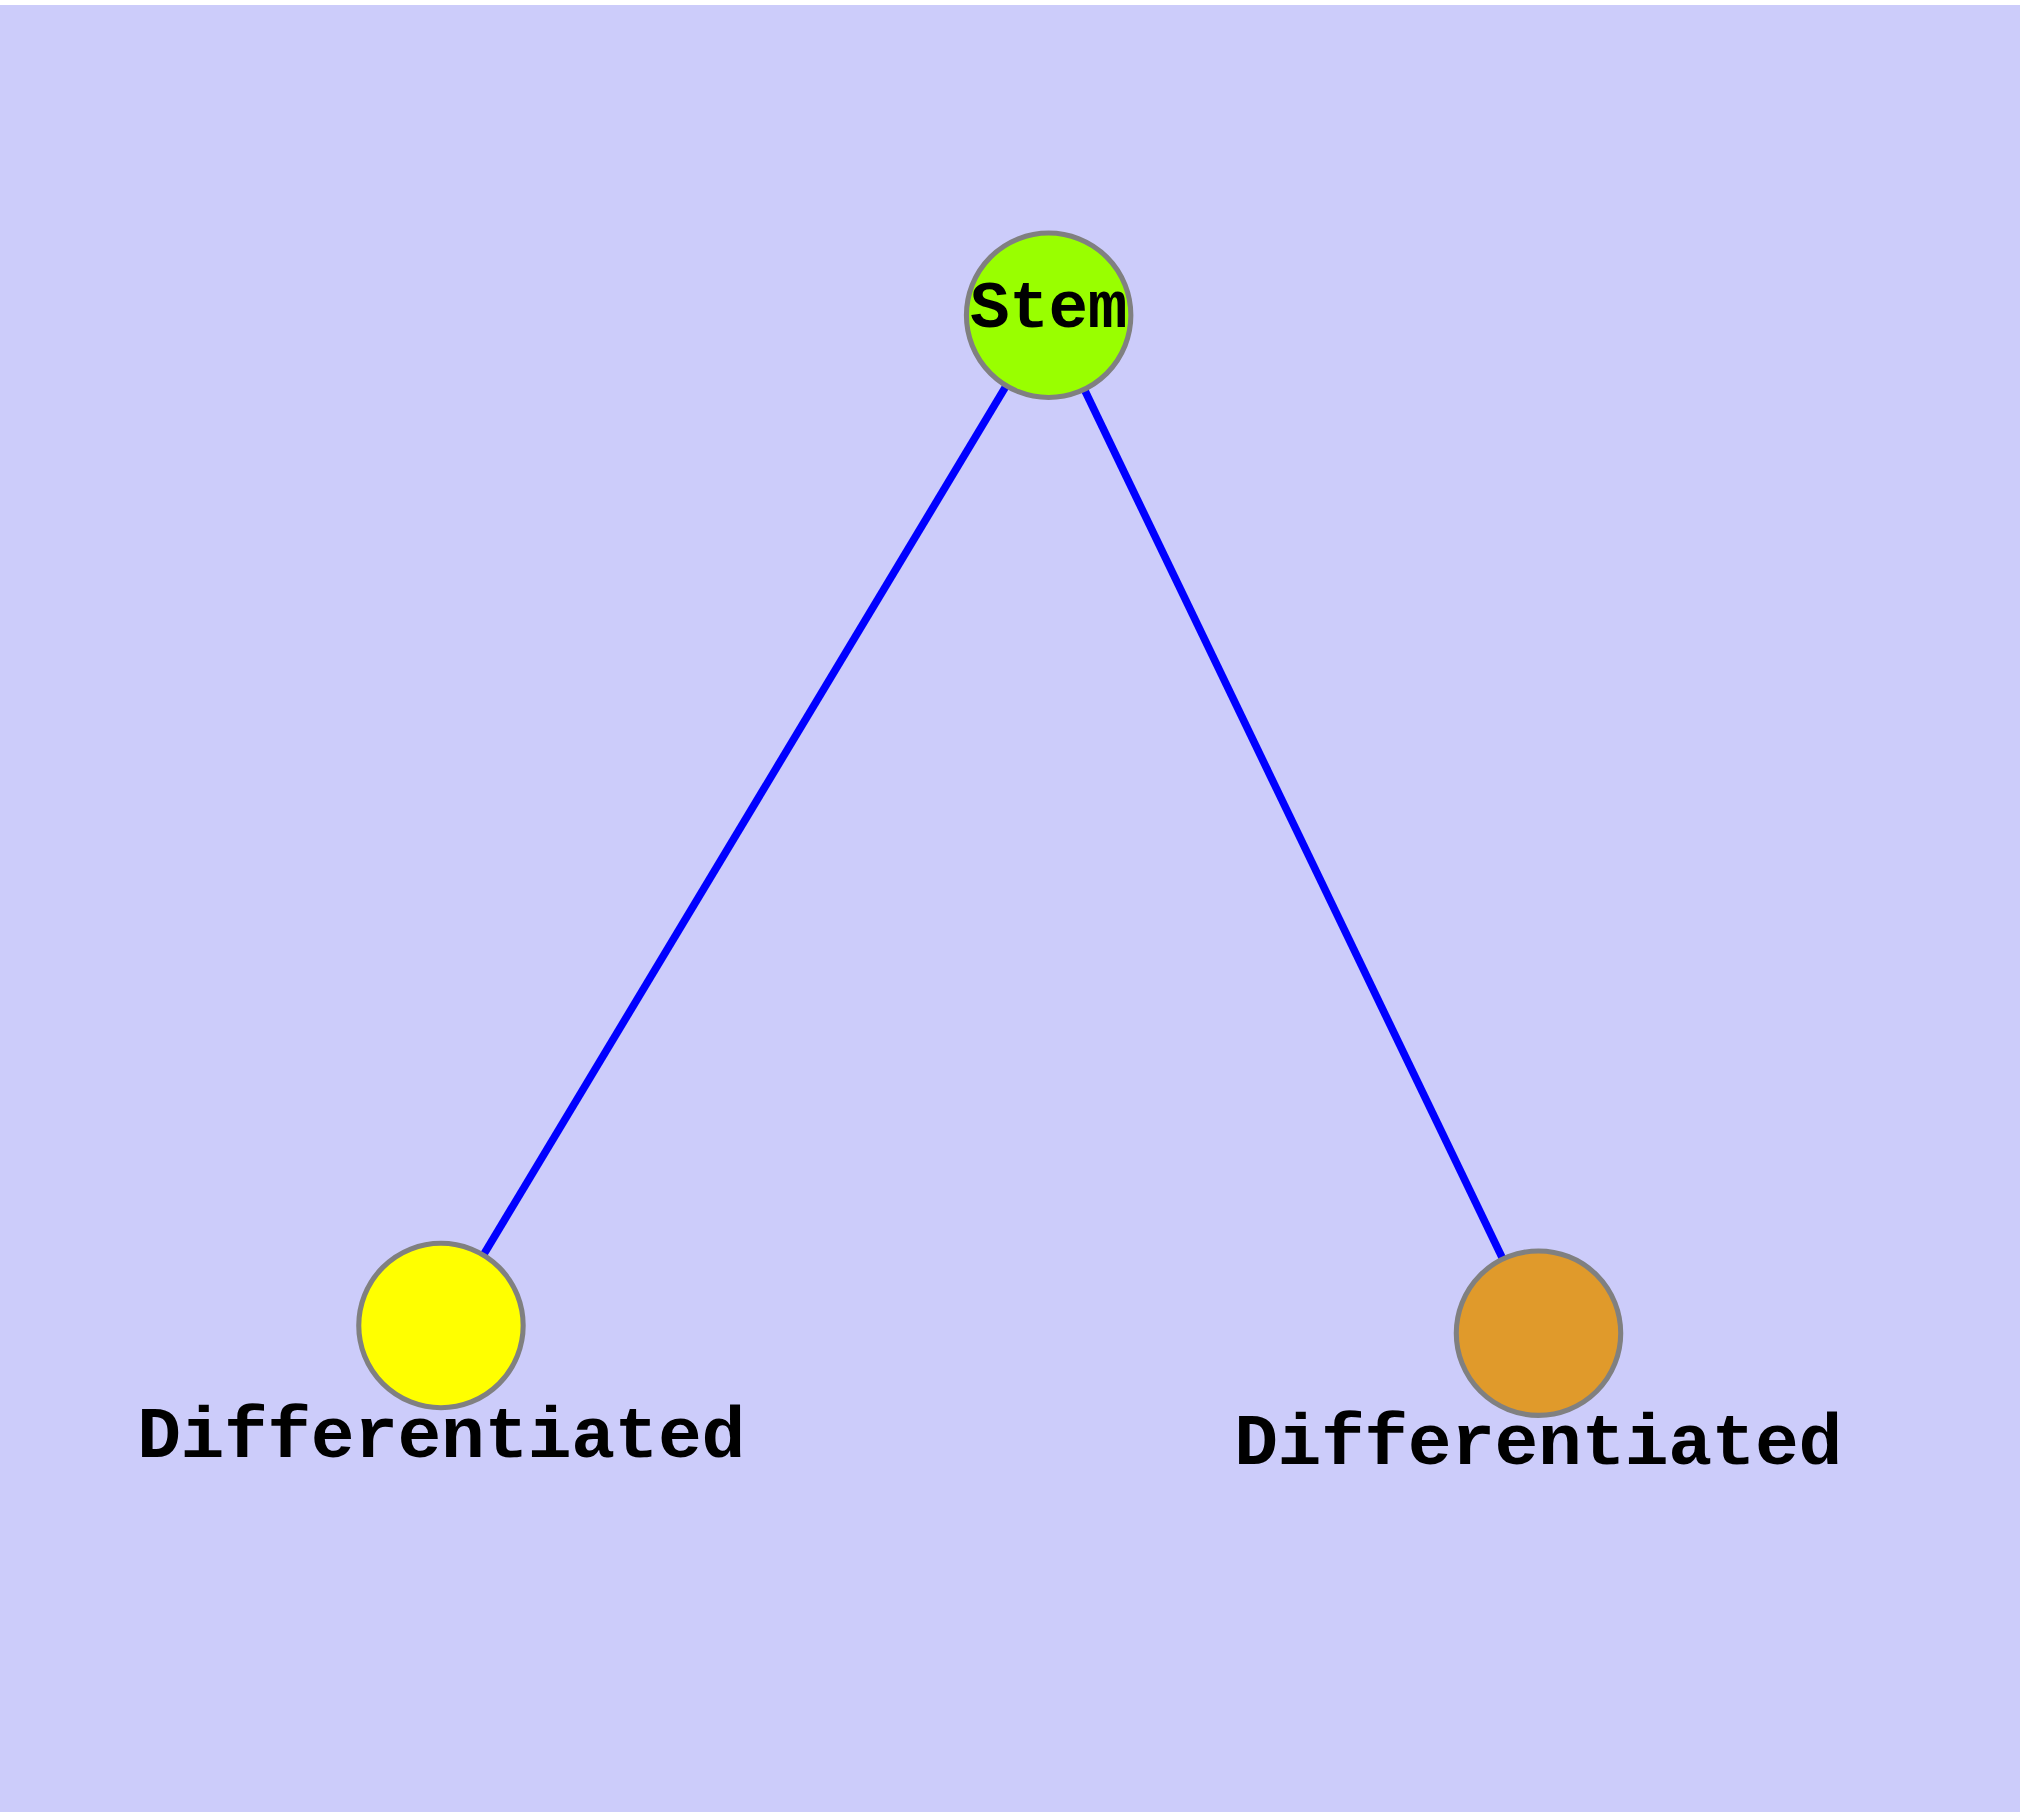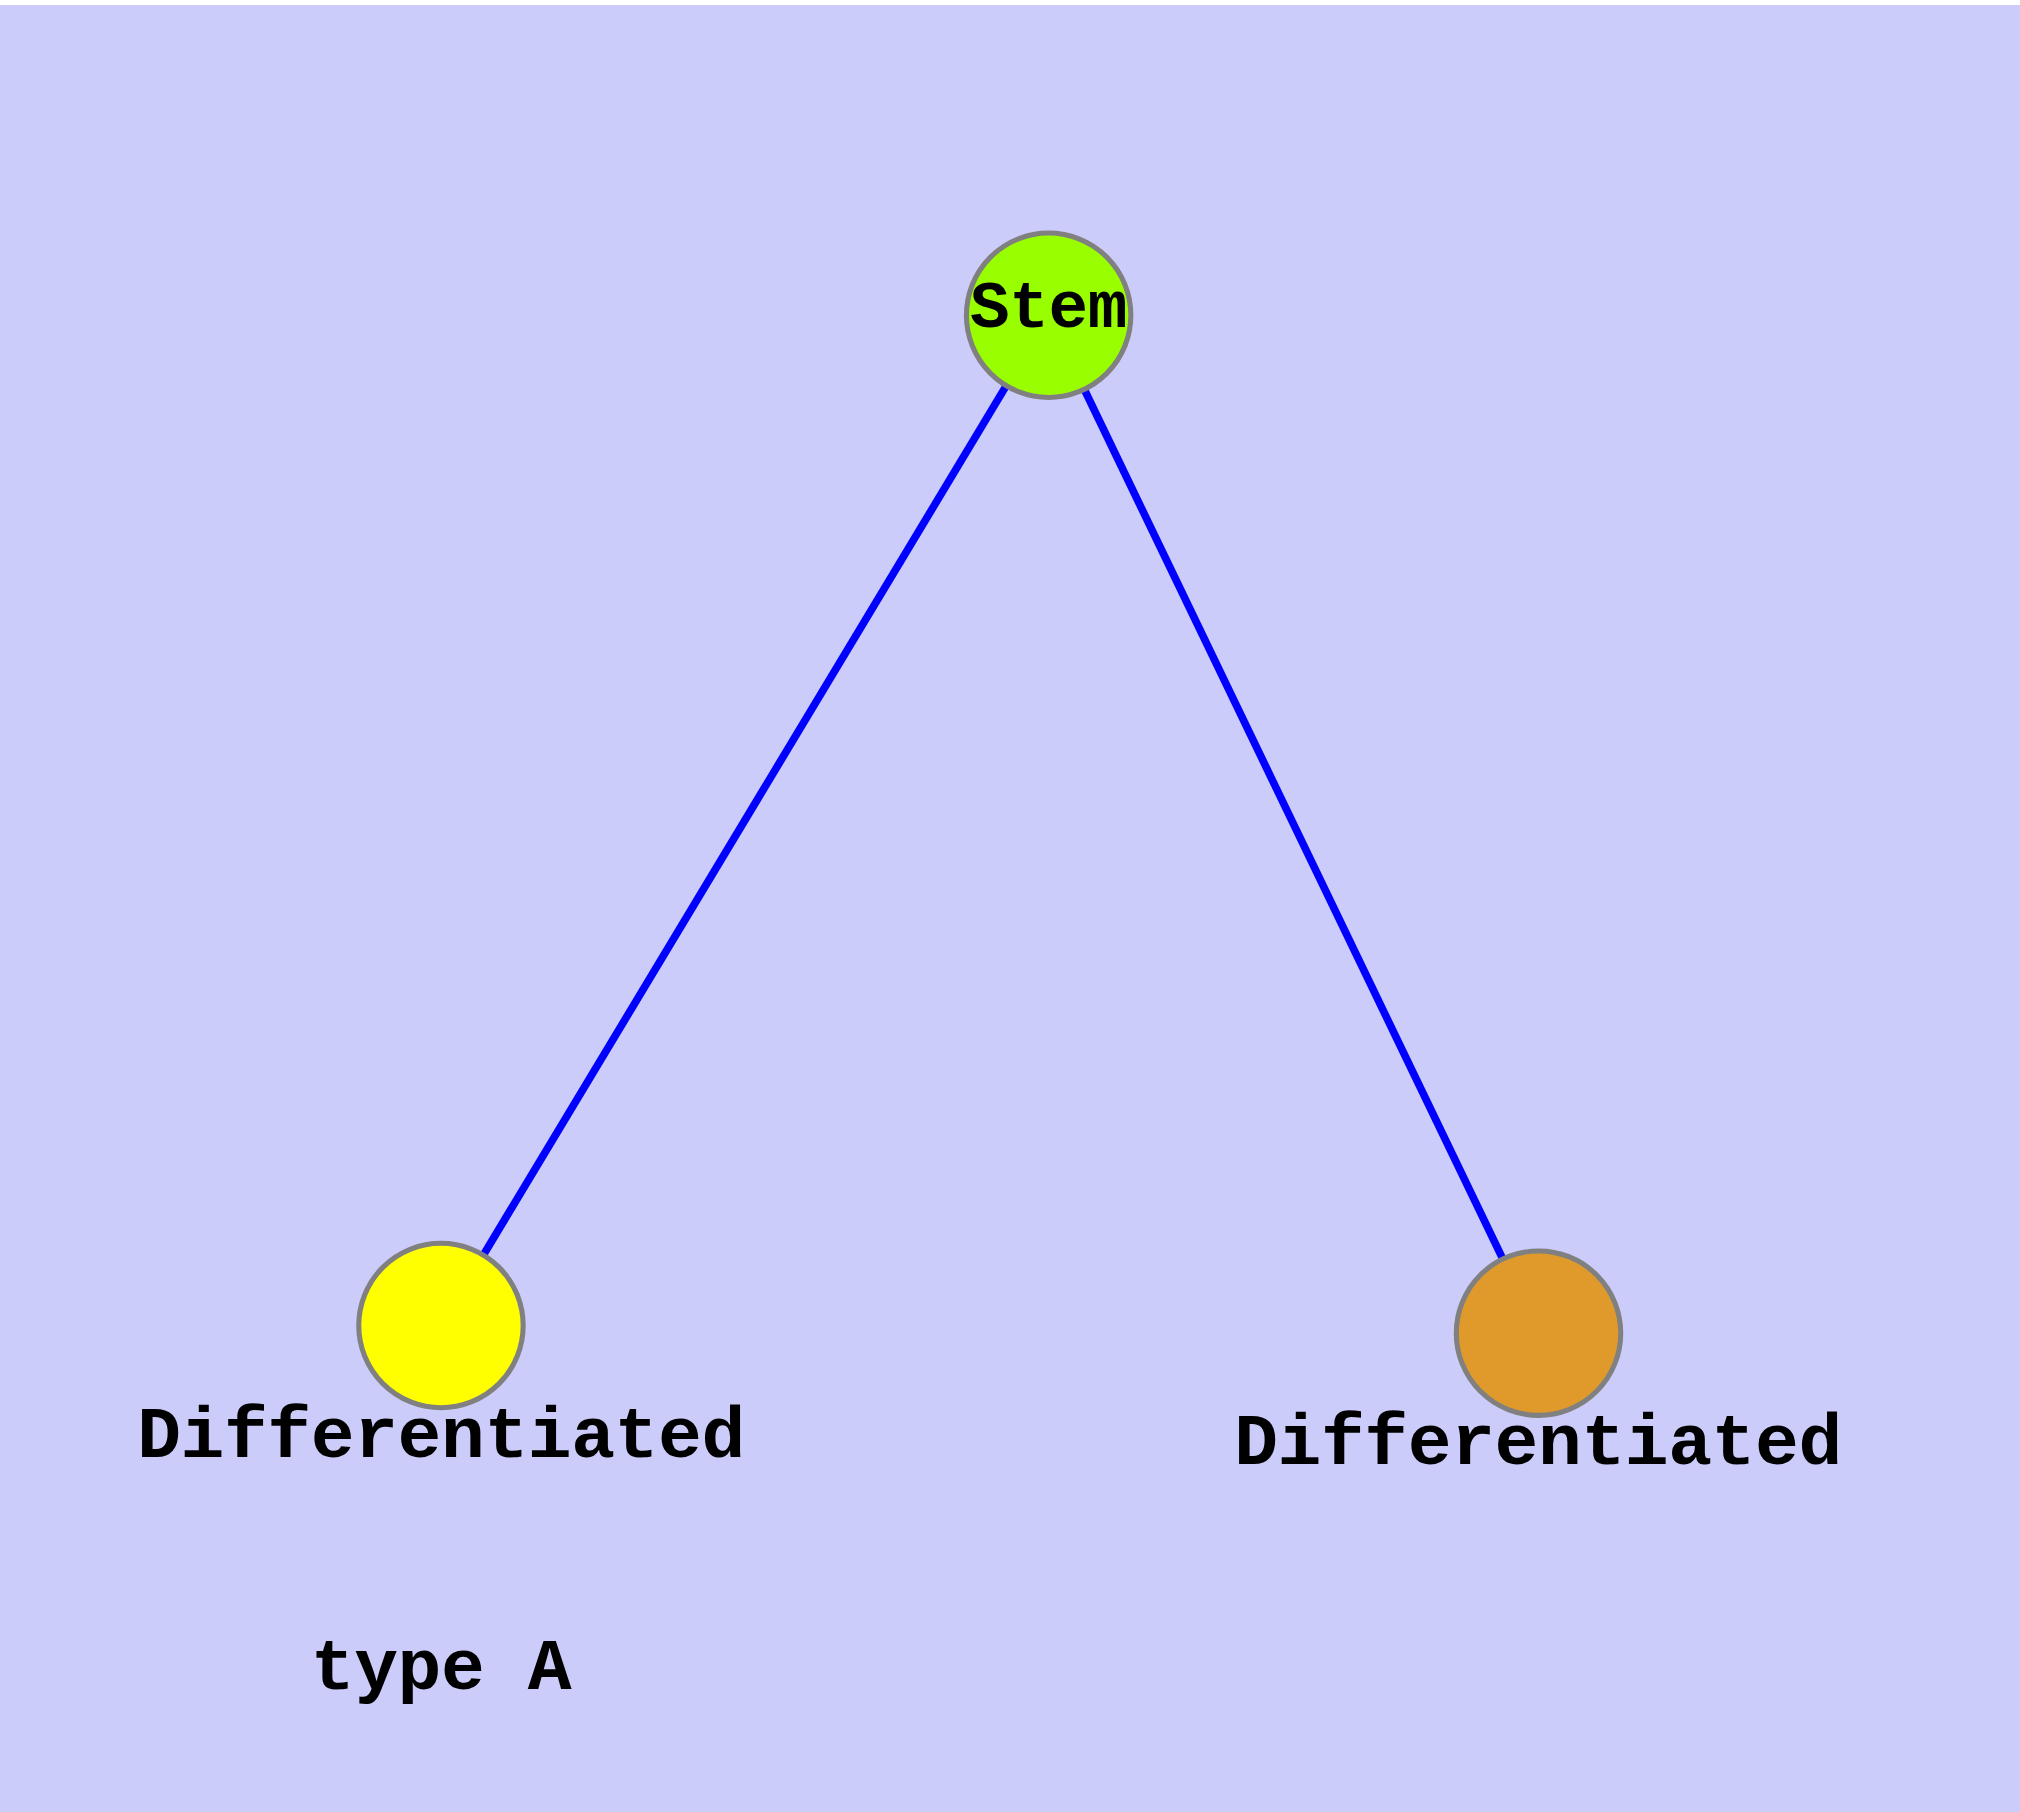--- a/index.html
+++ b/index.html
@@ -83,21 +83,20 @@
       <circle cx="1237" cy="372" r="97" fill="#99ff00" stroke="#808080" stroke-width="6"></circle>
       <circle cx="520" cy="1564" r="97" fill="#ffff00" stroke="#808080" stroke-width="6"></circle>
       <circle cx="1815" cy="1573" r="97" fill="#e09a2b" stroke="#808080" stroke-width="6"></circle>
     </g>
   </svg>
 
   <div id="label-stem" class="node-label single">Stem</div>
 
   <div id="label-diff-a" class="node-label two-line">
     <span class="label-line">Differentiated</span>
-    <span class="label-line">type A</span>
   </div>
 
   <div id="label-diff-b" class="node-label two-line">
     <span class="label-line">Differentiated</span>
   </div>
 
 </div>
 
 
 </body></html>

